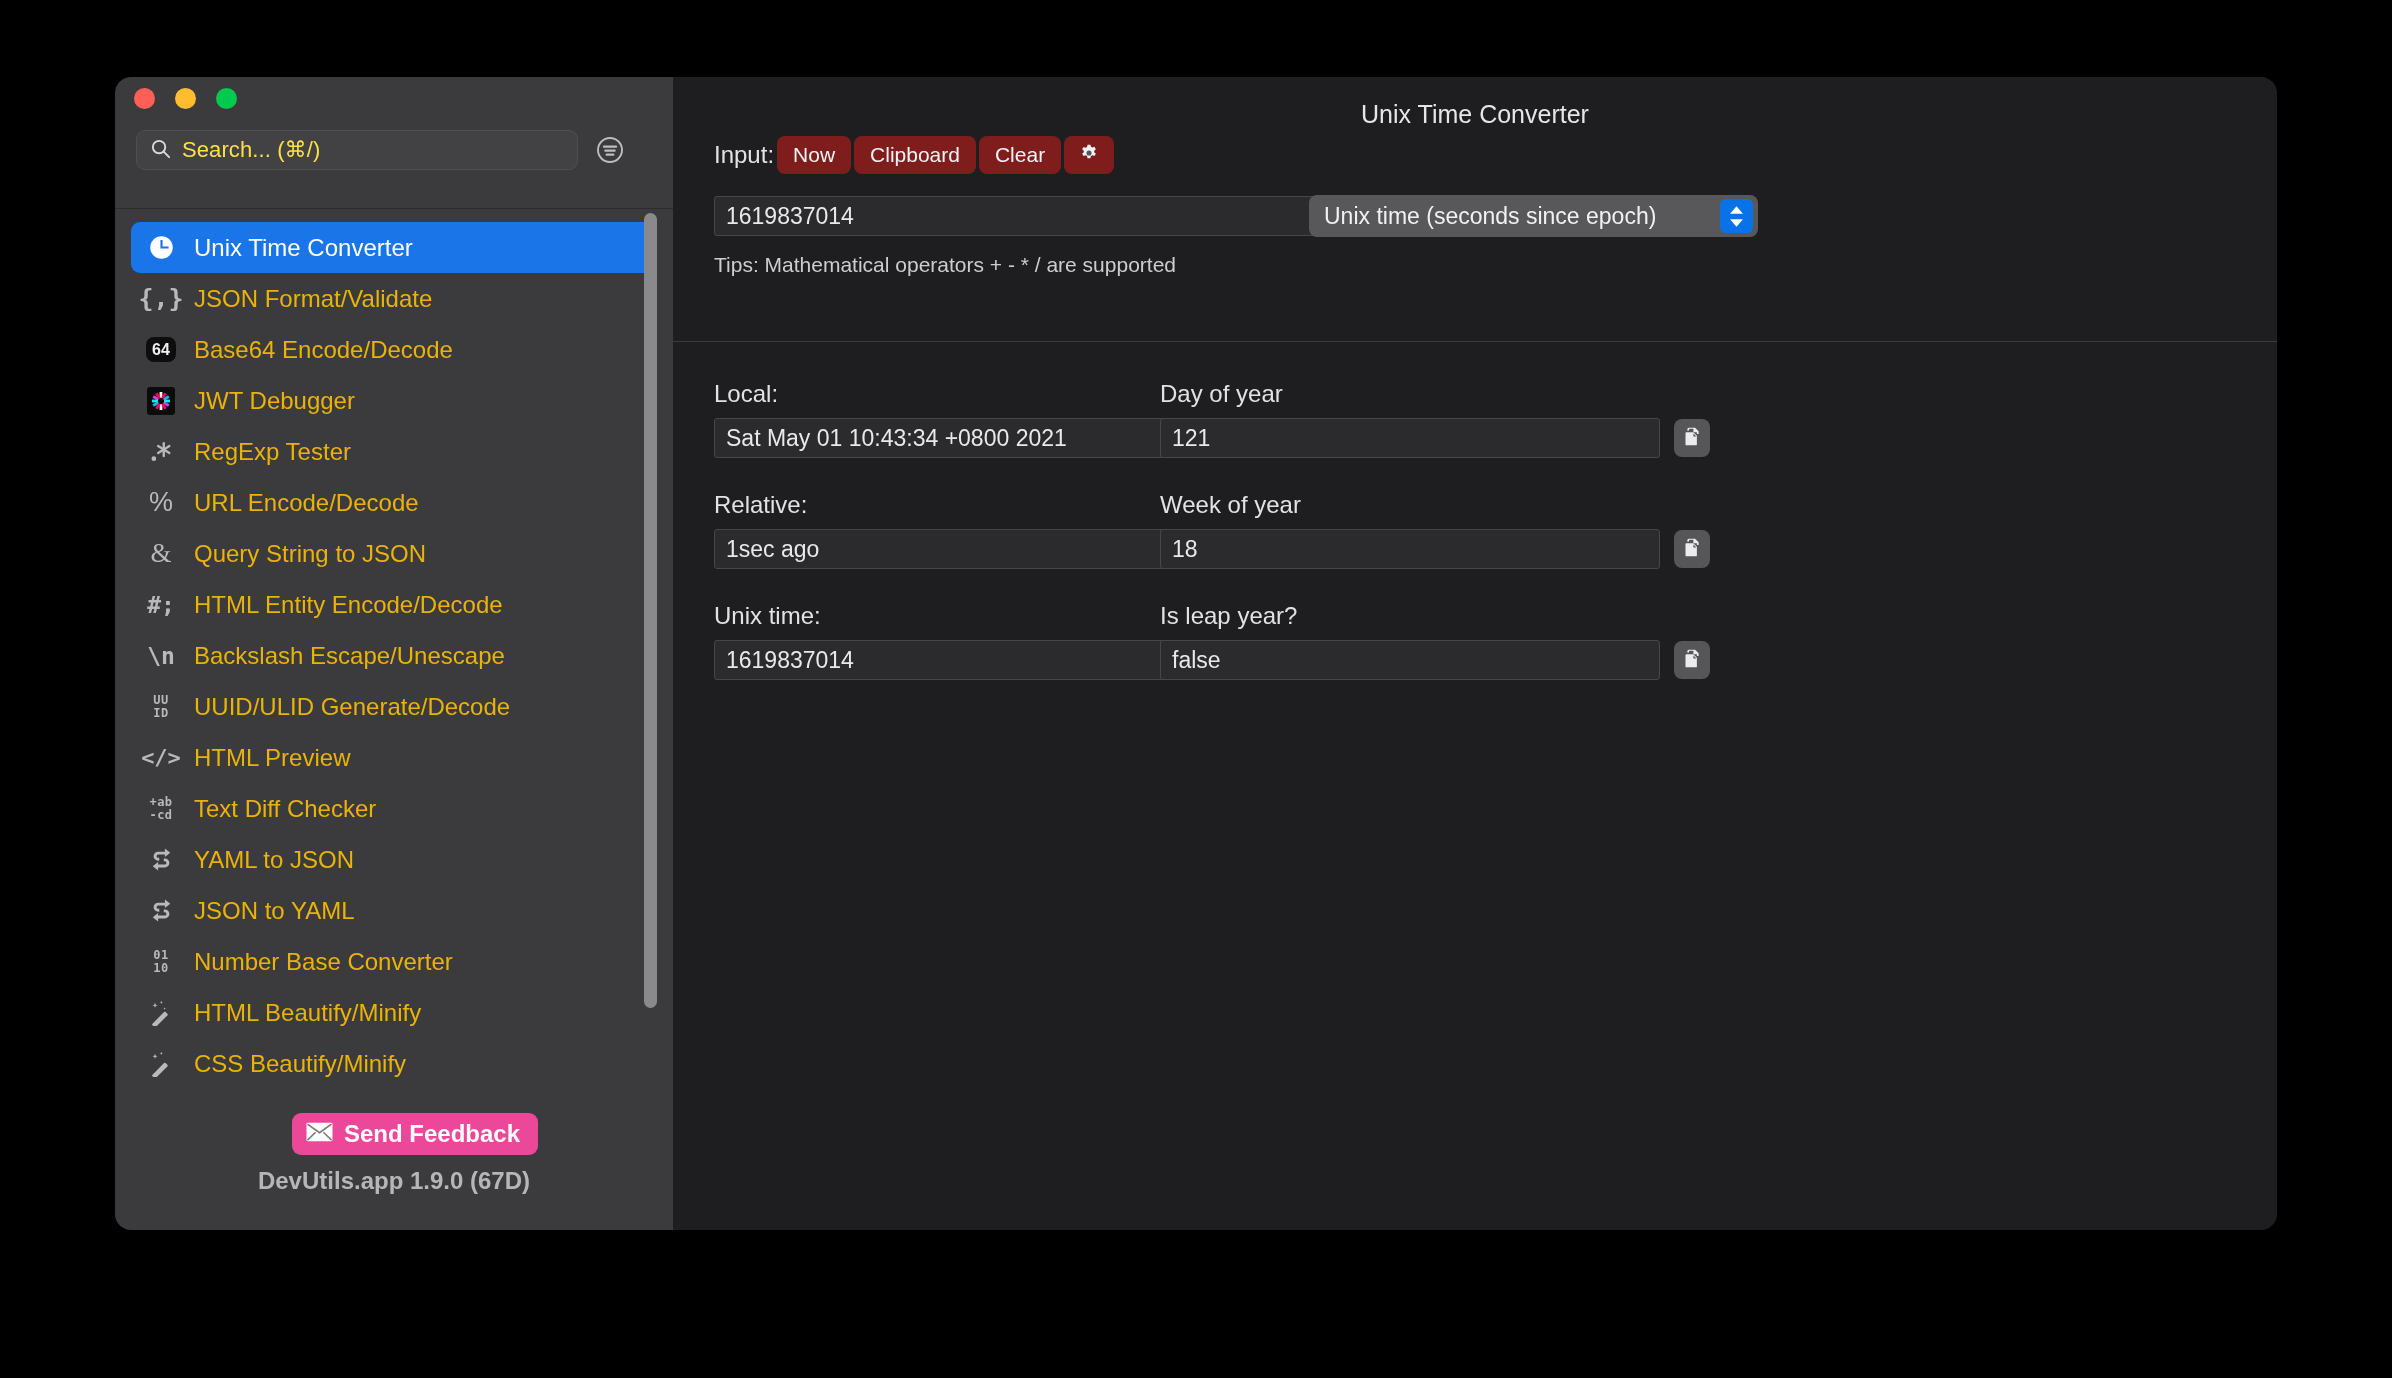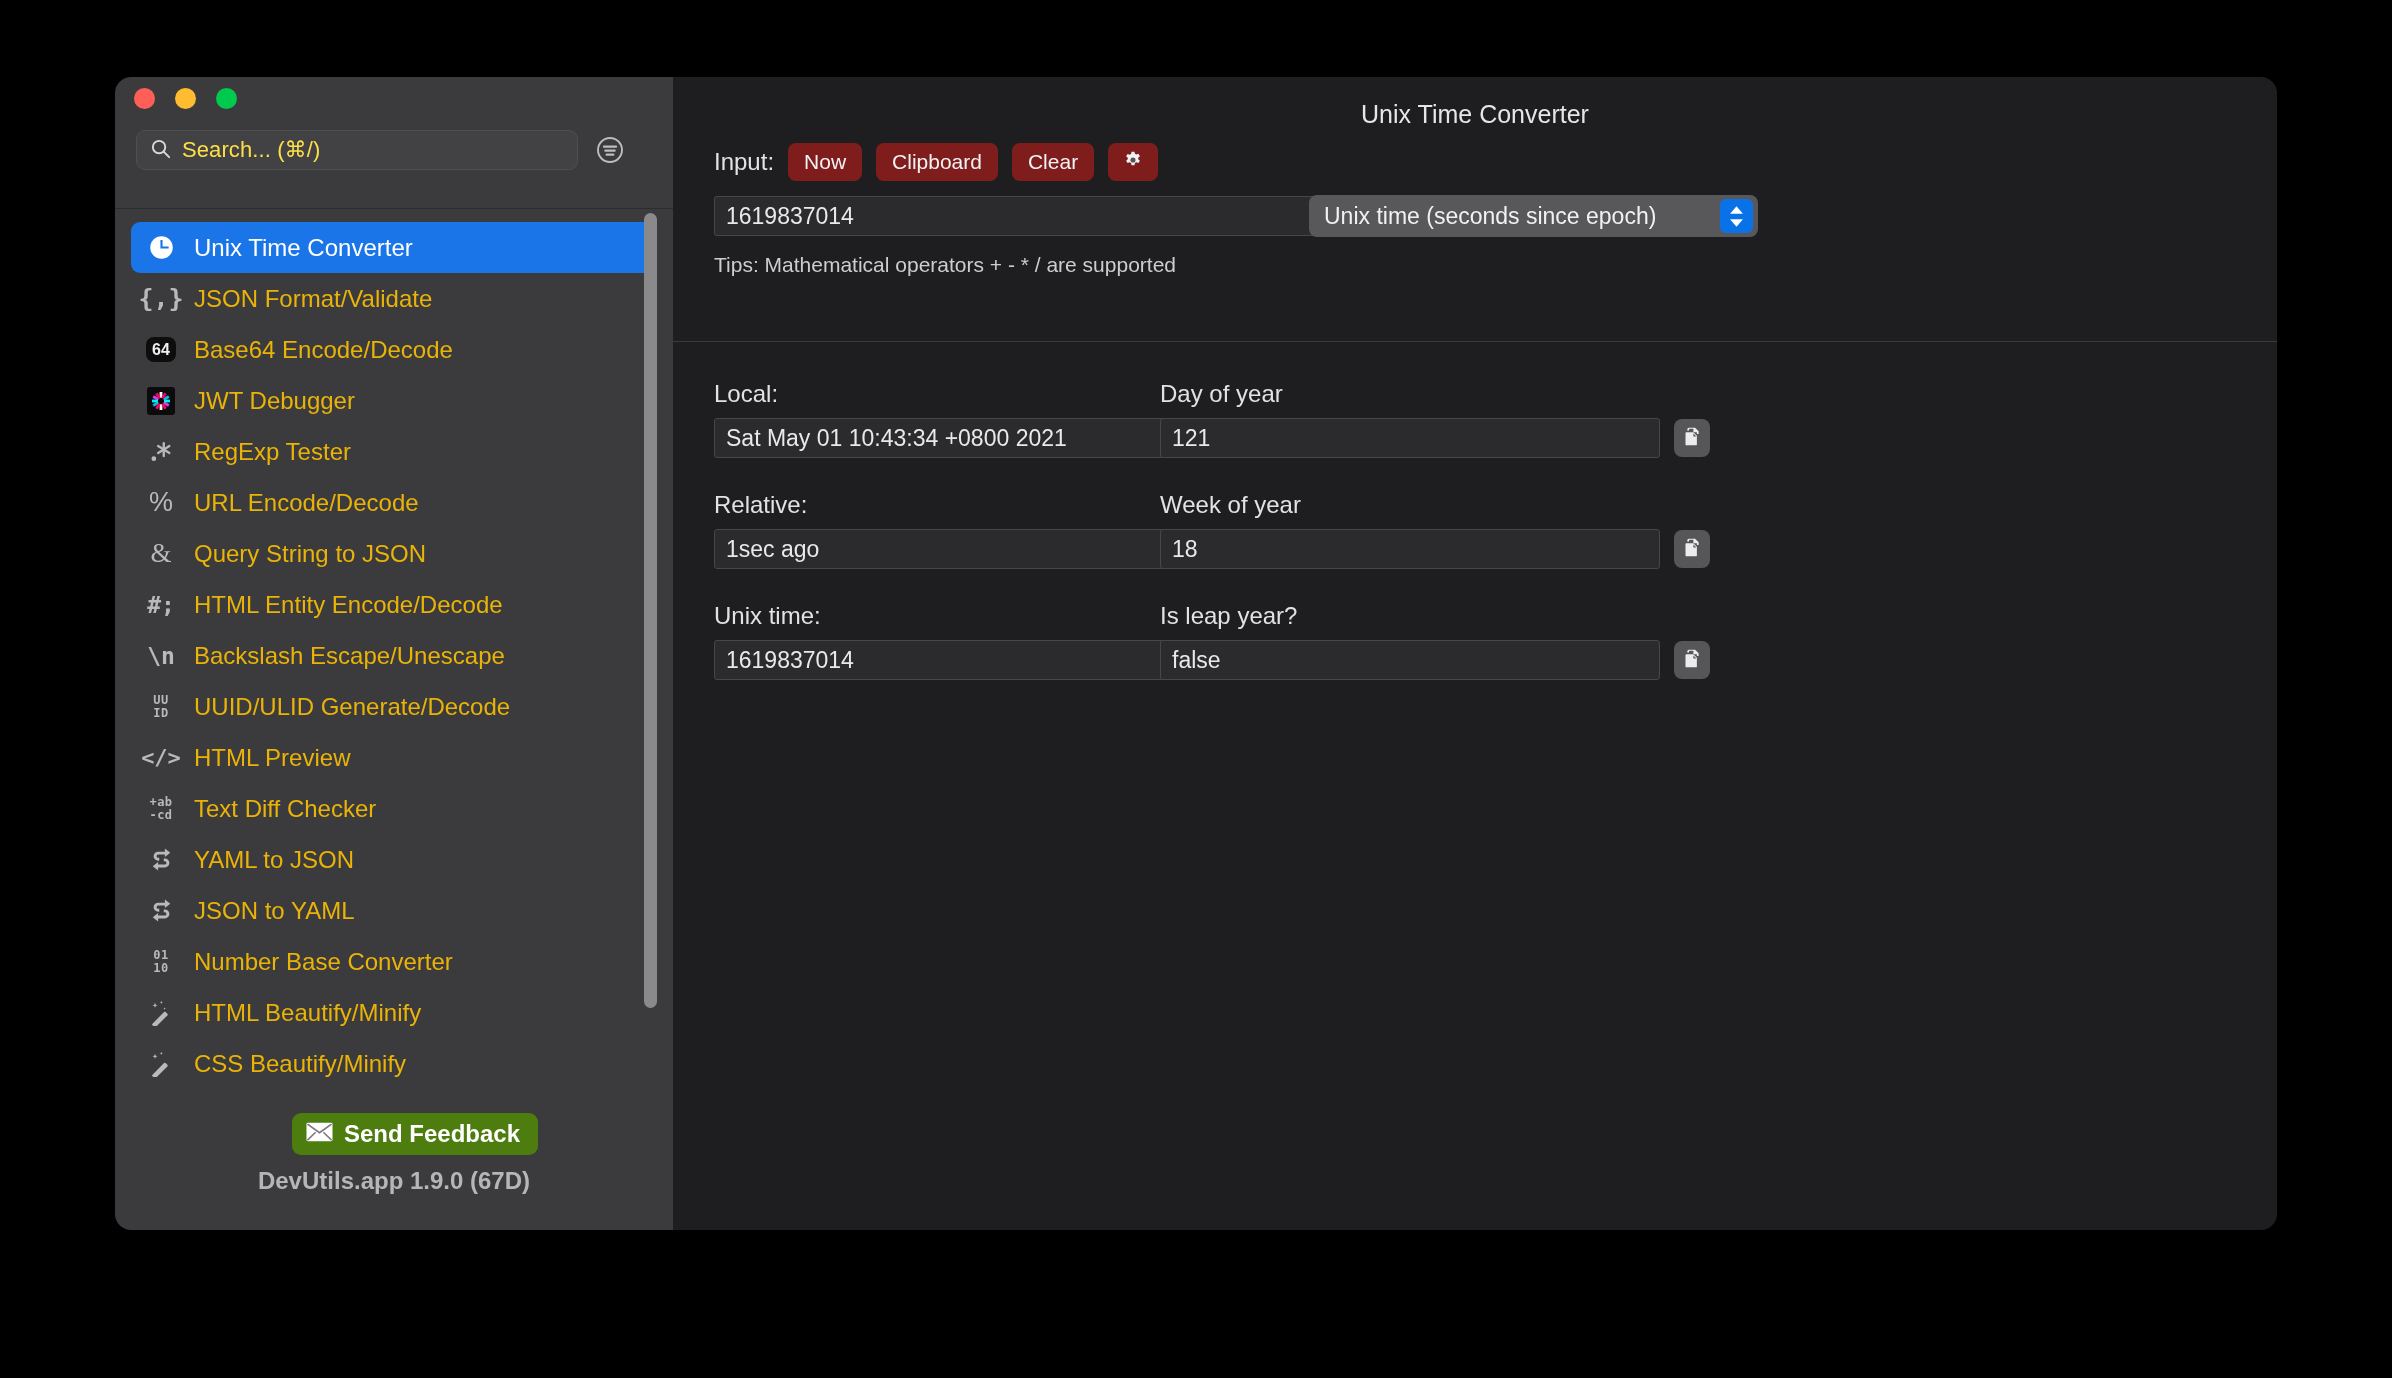--- a/index.html
+++ b/index.html
@@ -122,21 +122,21 @@
   }
 
   
   #sidefooter {
     flex: 0 0 128px;
     position: relative;
   }
   .feedback {
     position: absolute; left: 177px; top: 11px;
     height: 42px;
-    background: #4d7c0f;
+    background: #ec4899;
     border-radius: 9px;
     display: flex; align-items: center; gap: 11px;
     padding: 0 18px 0 14px;
     cursor: pointer;
   }
   .feedback-label { color: #fff; font-size: 24px; font-weight: bold; }
   .version {
     position: absolute; left: 0; right: 0; top: 65px;
     text-align: center;
     color: #b6b6b8; font-size: 24px; font-weight: bold;
@@ -153,22 +153,22 @@
     text-align: center;
     color: #e6e6e8; font-size: 25px;
   }
   #inputsection { position: absolute; left: 0; right: 0; top: 57px; height: 161px; }
   #divider {
     position: absolute; left: 0; right: 0; top: 264px;
     height: 1px; background: #3a3a3c;
   }
 
   .inputrow {
-    position: absolute; left: 41px; top: 9px;
-    display: flex; align-items: center; gap: 14px;
+    position: absolute; left: 41px; top: 2px;
+    display: flex; align-items: center; gap: 3px;
   }
   .lbl { color: #e2e2e4; font-size: 24px; }
   .btn {
     background: #7f1d1d;
     border-radius: 8px;
     height: 38px;
     display: flex; align-items: center; justify-content: center;
     padding: 0 16px;
     color: #f2f2f4; font-size: 21px;
     cursor: pointer;

